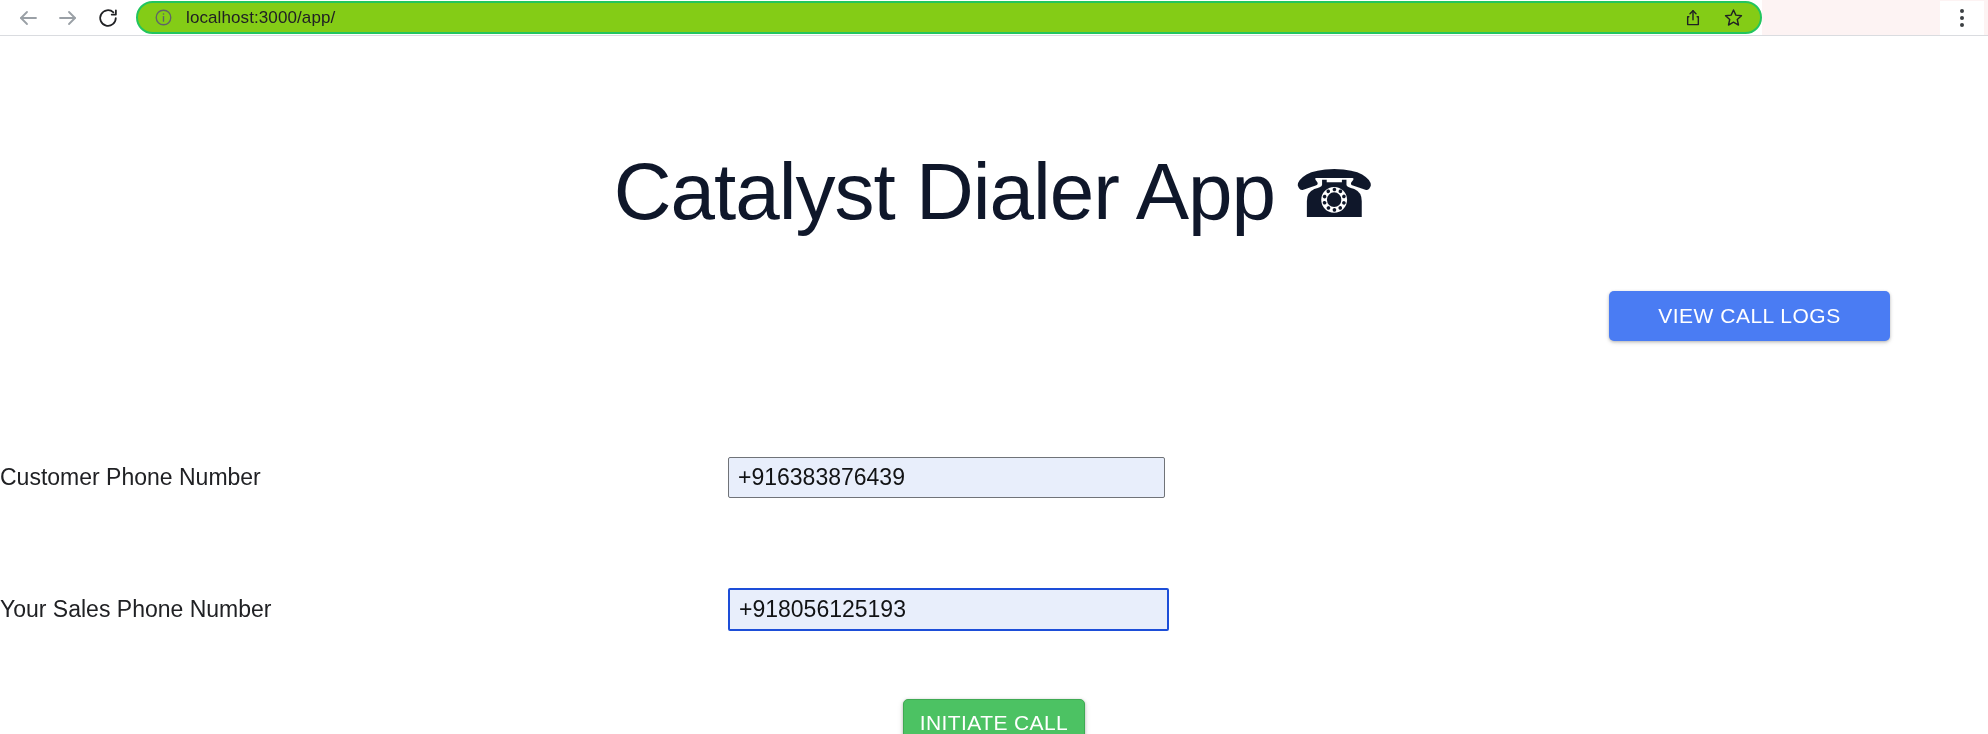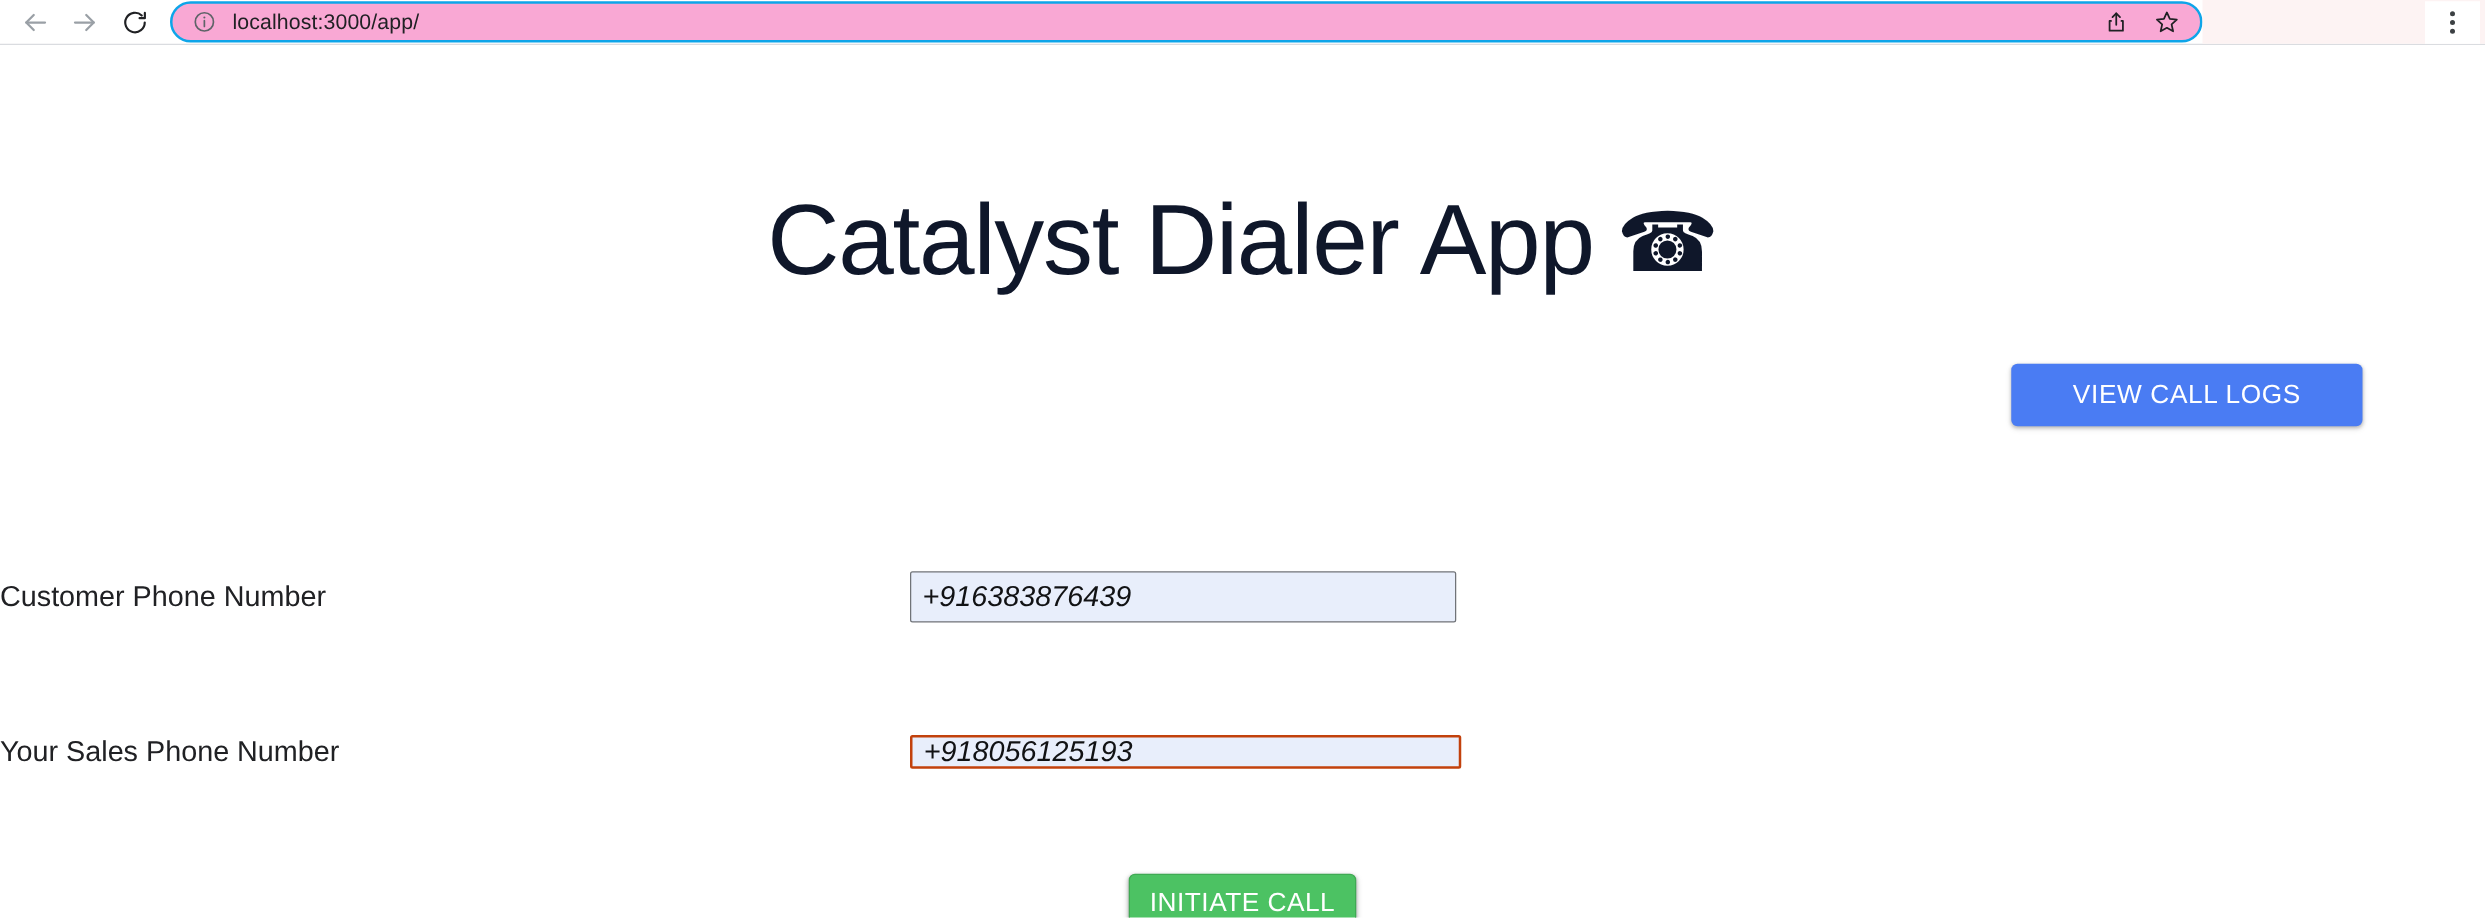--- a/index.html
+++ b/index.html
@@ -34,22 +34,22 @@
     flex: 0 0 auto;
   }
   .nav-btn svg { display: block; }
   .nav-back { margin-left: 8px; }
 
   .omnibox {
     flex: 0 0 auto;
     width: 1626px;
     height: 33px;
     margin-left: 8px;
-    background: #f9a8d4;
-    border: 2px solid #0ea5e9;
+    background: #84cc16;
+    border: 2px solid #22c55e;
     border-radius: 17px;
     display: flex;
     align-items: center;
     box-sizing: border-box;
     padding: 0 10px 0 14px;
   }
   .info-icon {
     width: 22px;
     height: 22px;
     flex: 0 0 auto;
@@ -171,32 +171,31 @@
   }
 
   .field-input {
     font-family: "Liberation Sans", sans-serif;
     font-size: 23px;
     color: #111214;
     background: #e8eefb;
     box-sizing: border-box;
     padding: 0 6px 0 9px;
     outline: none;
-    font-style: italic;
   }
   .field-input.input-1 {
     width: 437px;
     height: 41px;
     border: 1px solid #707378;
     border-radius: 2px;
   }
   .field-input.input-2 {
     width: 441px;
-    height: 27px;
-    border: 2px solid #c2410c;
+    height: 43px;
+    border: 2px solid #1d4ed8;
     border-radius: 2px;
   }
 
   .call-button {
     position: absolute;
     top: 663px;
     left: 903px;
     width: 182px;
     height: 48px;
     background: #4cc263;

